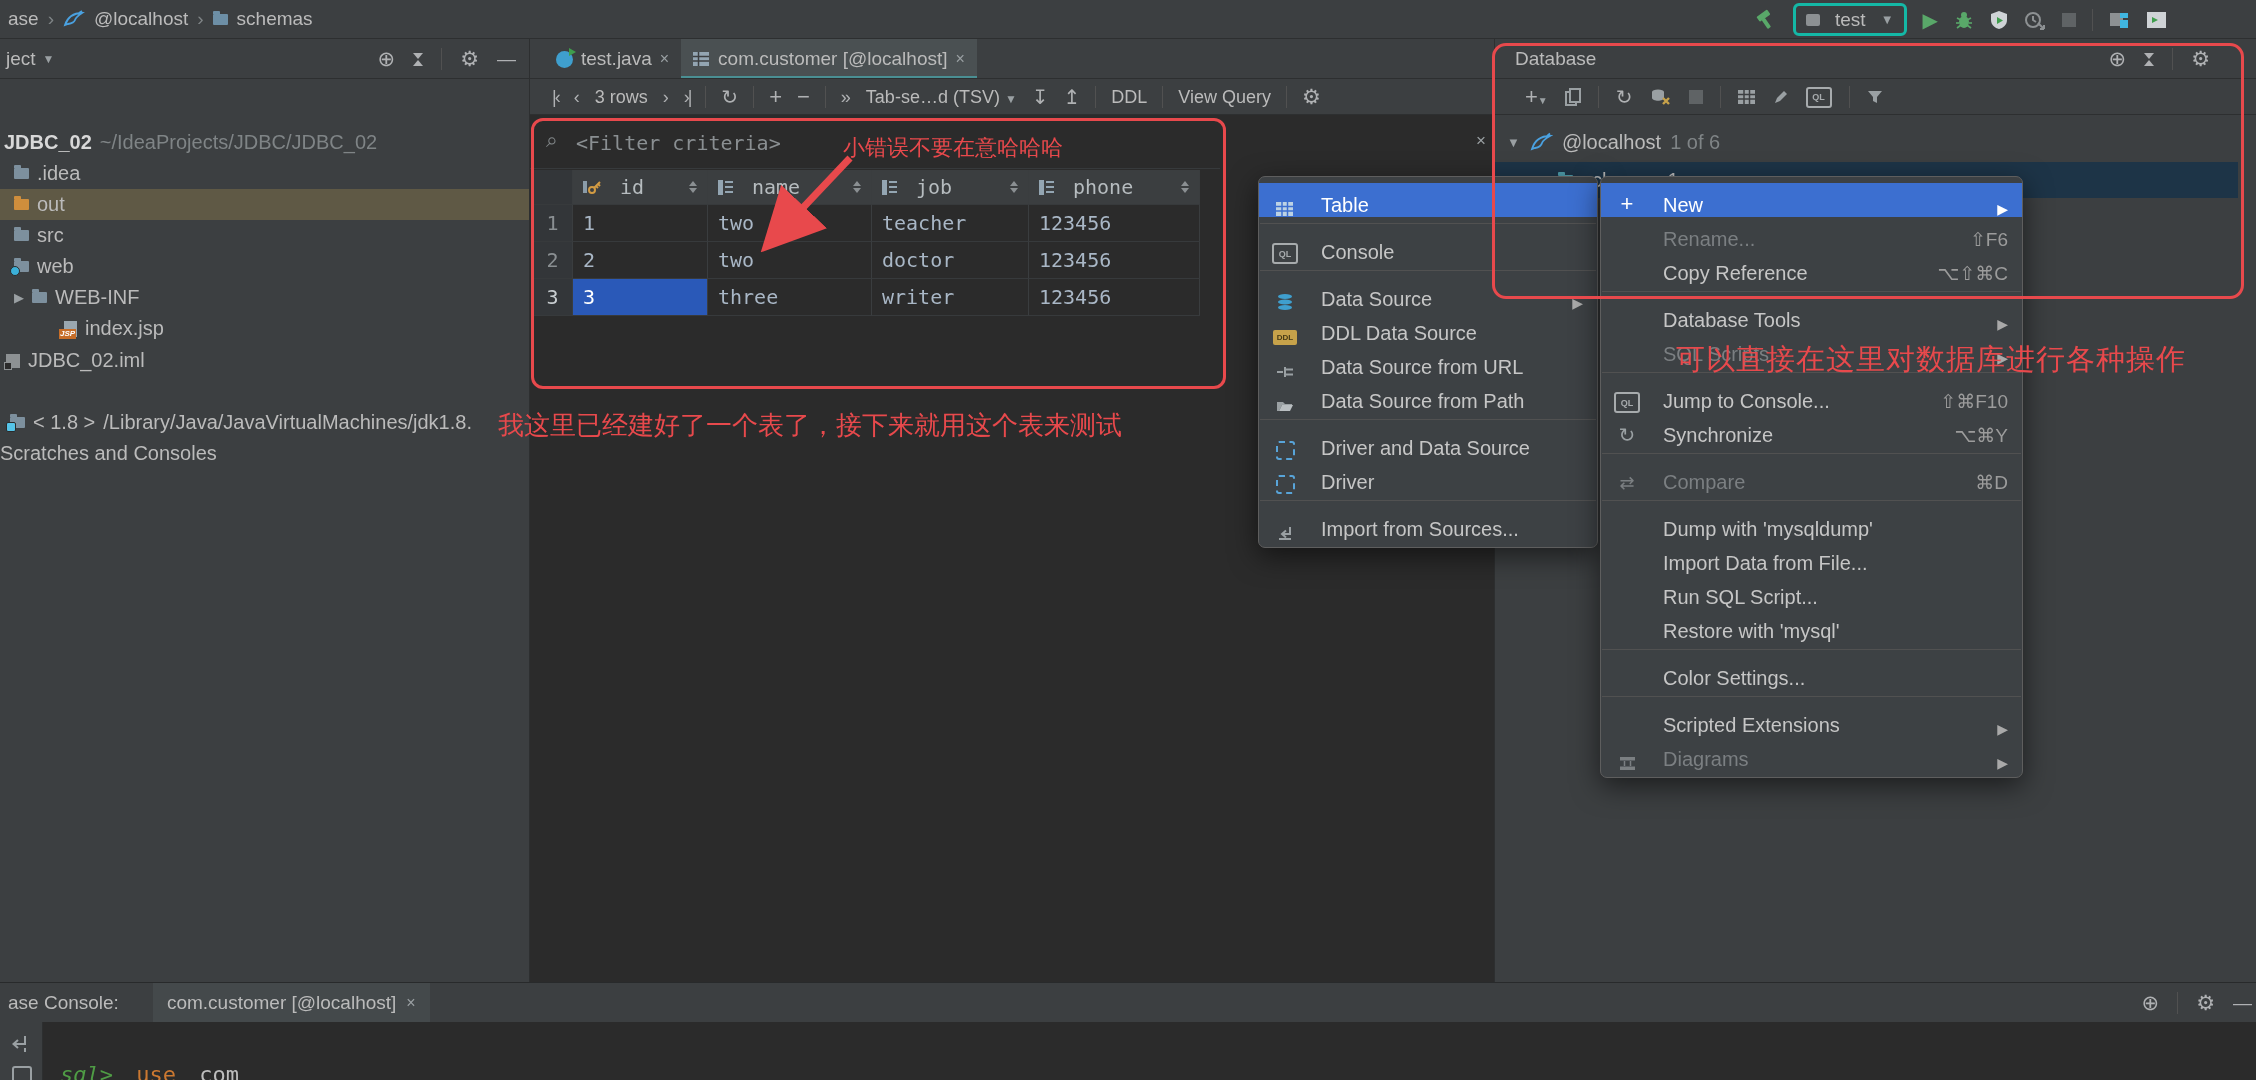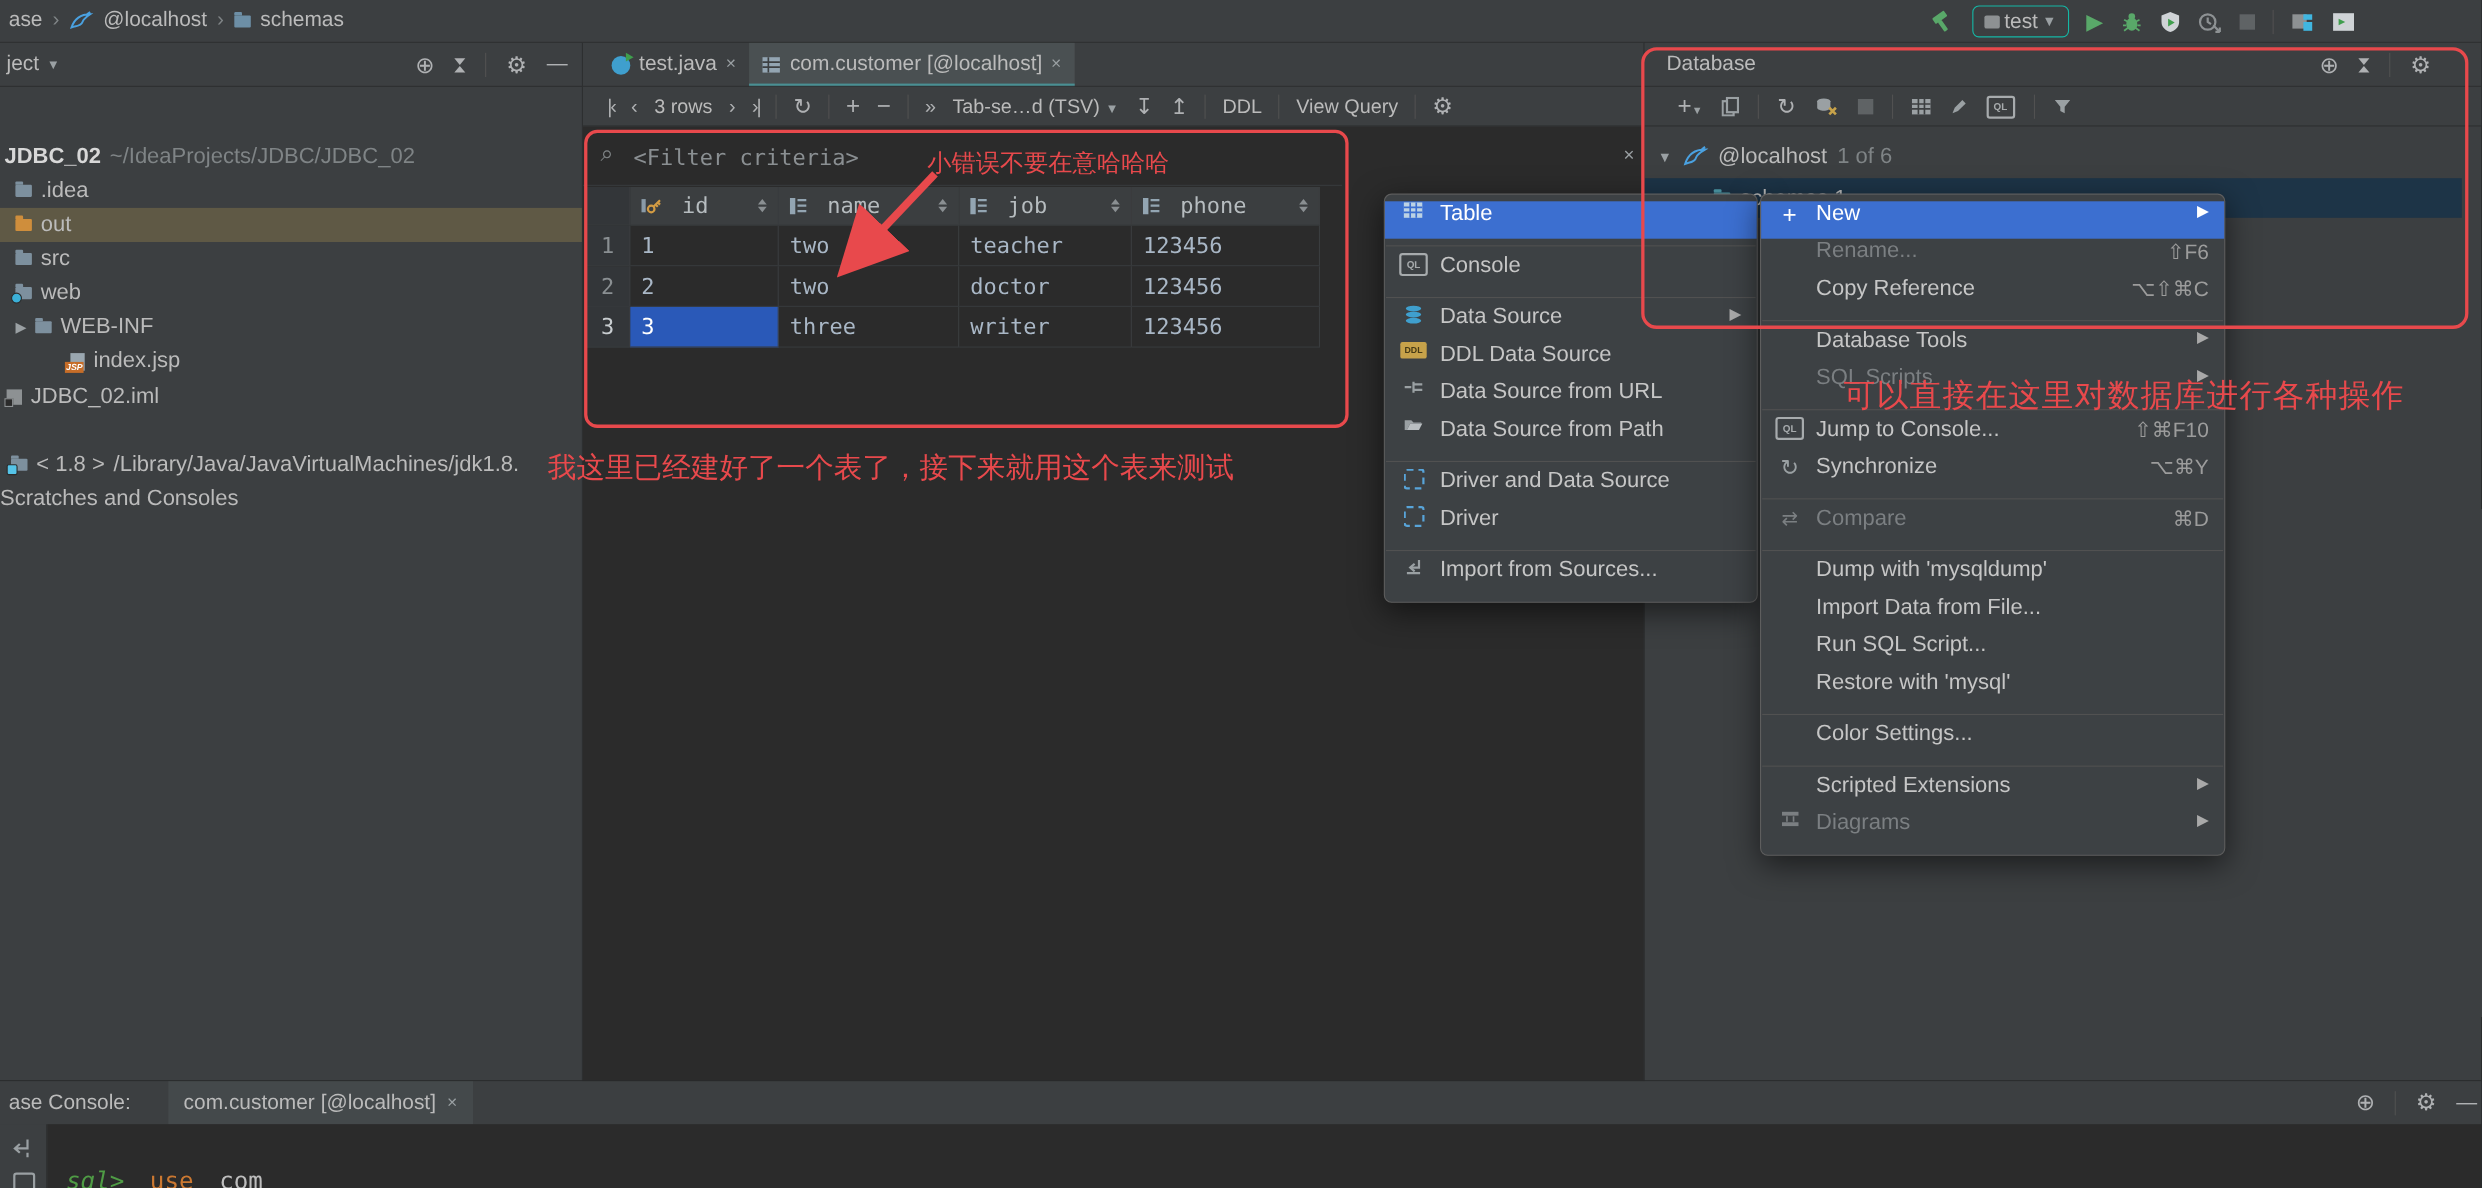--- a/index.html
+++ b/index.html
@@ -50,21 +50,21 @@
   
   .gcell{box-sizing:border-box;height:37px;display:flex;align-items:center;padding:0 10px;
          border-right:1px solid #3a3d3f;border-bottom:1px solid #373a3c;
          font-family:"DejaVu Sans Mono",monospace;font-size:20px;color:#a9b7c6}
   .ghead{height:35px;background:#3b3e40;color:#b6bcbf;gap:18px}
   .gnum{background:#333639;color:#8a8f92;justify-content:center}
 
   
   .menu{position:absolute;background:#3d4144;border:1px solid #5e5e5e;border-radius:7px;
         box-shadow:0 8px 28px rgba(0,0,0,.55);padding:6px 0;z-index:50;box-sizing:border-box}
-  .mi{display:flex;align-items:flex-start;padding:0 14px 0 10px;font-size:20px;color:#c6c6c6;gap:8px;box-sizing:border-box}
+  .mi{display:flex;align-items:flex-end;padding:0 14px 0 10px;font-size:20px;color:#c6c6c6;gap:20px;box-sizing:border-box}
   .m1 .mi{height:34px}
   .m2 .mi{height:34px}
   .mi .islot{width:32px;display:flex;justify-content:center;align-items:center;flex:none}
   .mi .sc{margin-left:auto;color:#9c9c9c;font-size:19px}
   .mi .arr{margin-left:auto;color:#a9a9a9;font-size:14px}
   .mi.sel{background:#3c6fd0;color:#fff}
   .mi.sel .arr{color:#fff}
   .mi.dis{color:#7b7f82}
   .msep{height:1px;background:#515151;margin:6px 1px}
 
@@ -87,21 +87,21 @@
     <span class="dim">›</span>
     <span class="folder" style="background:#6d8fa6"></span>
     <span>schemas</span>
   </div>
 
   <div class="abs hflex" style="left:1755px;top:0;width:501px;height:39px;gap:16px">
     <svg width="22" height="22">
         <rect x="2" y="4" width="13" height="6" rx="1" fill="#59a869" transform="rotate(-35 8 7)"></rect>
         <rect x="9" y="9" width="4" height="11" rx="1" fill="#59a869" transform="rotate(-35 11 14)"></rect>
       </svg>
-    <div class="hflex" style="border:1px solid #14b8a6;border-radius:6px;height:27px;padding:0 10px;gap:4px">
+    <div class="hflex" style="border:3px solid #14b8a6;border-radius:6px;height:27px;padding:0 10px;gap:15px">
       <span style="width:14px;height:12px;background:#8d9193;border-radius:2px"></span>
       <span>test</span>
       <span style="color:#9aa0a3;font-size:13px">▼</span>
     </div>
     <span style="color:#59a869;font-size:20px">▶</span>
     <svg width="20" height="20">
         <ellipse cx="10" cy="12" rx="5" ry="6" fill="#59a869"></ellipse>
         <circle cx="10" cy="5" r="3" fill="#59a869"></circle>
         <g stroke="#59a869" stroke-width="1.6">
           <line x1="3" y1="8" x2="7" y2="10"></line>

